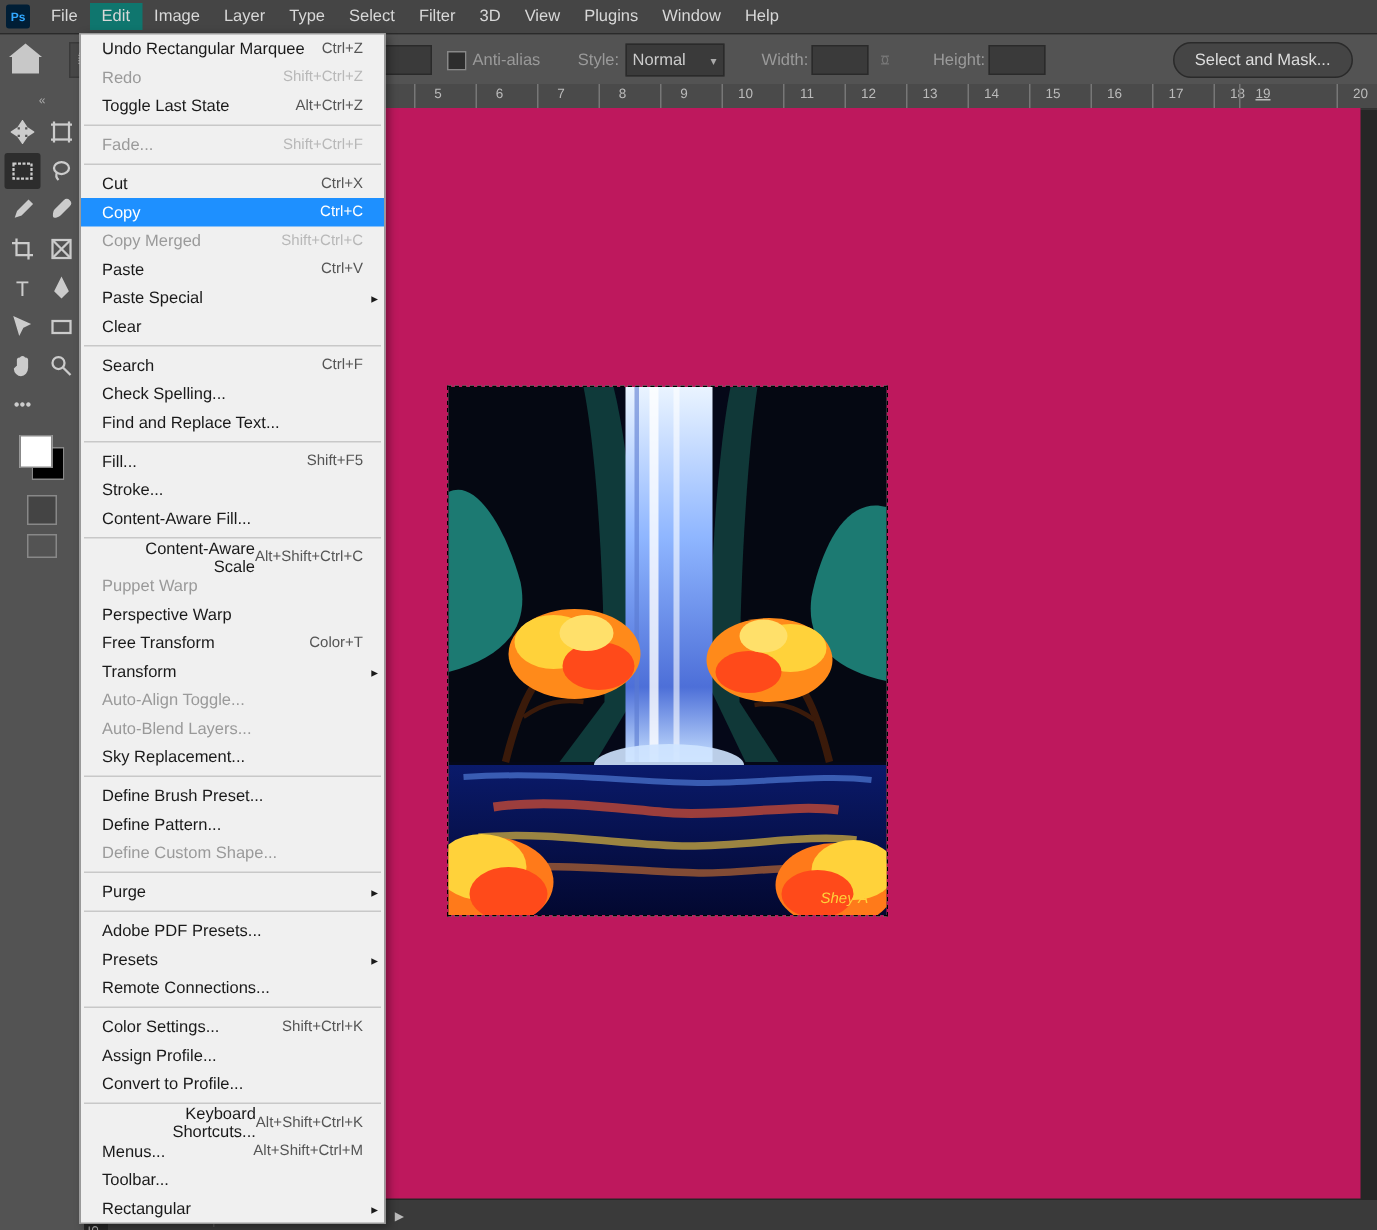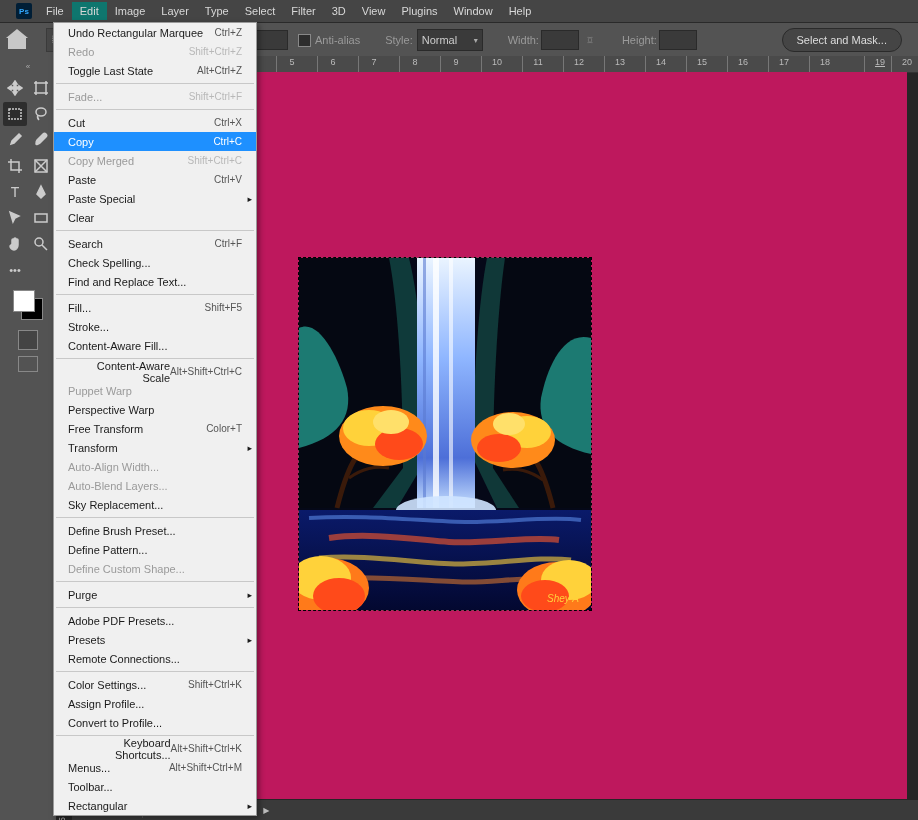--- a/index.html
+++ b/index.html
@@ -1,16 +1,16 @@
 <!DOCTYPE html>
 <html><head>
 <meta charset="utf-8">
 <style>
 html,body{margin:0;padding:0;width:918px;height:820px;overflow:hidden;background:#323232;font-family:"Segoe UI",Tahoma,sans-serif;font-size:11px;color:#d8d8d8;}
-.menubar{height:22px;background:#454545;display:flex;align-items:center;padding-left:16px;border-bottom:1px solid #2a2a2a;}
+.menubar{height:22px;background:#454545;display:flex;align-items:center;padding-left:4px;border-bottom:1px solid #2a2a2a;}
 .menubar .appicon{width:16px;height:16px;background:#001e36;color:#31a8ff;font-size:8px;font-weight:bold;display:flex;align-items:center;justify-content:center;border-radius:2px;margin-right:6px;}
 .menubar .mitem{padding:3px 8px;cursor:pointer;}
 .menubar .mitem.active{background:#0f766e;}
 .optbar{height:34px;background:#535353;display:flex;align-items:center;padding-left:8px;border-bottom:1px solid #2a2a2a;}
 .optbar .home{width:20px;height:18px;position:relative;margin-right:14px;}
 .optbar .home:before{content:"";position:absolute;left:0;top:6px;width:18px;height:12px;background:#c8c8c8;}
 .optbar .home:after{content:"";position:absolute;left:-2px;top:-2px;border-left:11px solid transparent;border-right:11px solid transparent;border-bottom:9px solid #c8c8c8;}
 .optbar .icbtn{width:22px;height:22px;border:1px solid #3a3a3a;background:#474747;margin-left:4px;display:flex;align-items:center;justify-content:center;}
 .optbar .icbtn svg{width:14px;height:14px;}
 .optbar .lbl{margin-left:25px;color:#9a9a9a;font-size:11px;}
@@ -228,21 +228,21 @@
         <div class="htick" style="left: 369px;">9</div>
         <div class="htick" style="left: 410px;">10</div>
         <div class="htick" style="left: 451px;">11</div>
         <div class="htick" style="left: 492px;">12</div>
         <div class="htick" style="left: 533px;">13</div>
         <div class="htick" style="left: 574px;">14</div>
         <div class="htick" style="left: 615px;">15</div>
         <div class="htick" style="left: 656px;">16</div>
         <div class="htick" style="left: 697px;">17</div>
         <div class="htick" style="left: 738px;">18</div>
-        <div class="htick" style="left: 793px; text-decoration: underline;">19</div>
+        <div class="htick" style="left: 755px; text-decoration: underline;">19</div>
         <div class="htick" style="left: 820px;">20</div>
       </div>
     <div class="vruler" id="vruler">
         <div class="vtick" style="top: 620px;">0</div>
         <div class="vtick" style="top: 640px;">1</div>
         <div class="vtick" style="top: 660px;">2</div>
         <div class="vtick" style="top: 680px;">3</div>
         <div class="vtick" style="top: 700px;">4</div>
         <div class="vtick" style="top: 720px;">5</div>
         <div class="vtick" style="top: 740px;">6</div>
@@ -386,21 +386,21 @@
       <span>Perspective Warp</span>
     </div>
     <div class="row">
       <span>Free Transform</span>
       <span class="sc">Color+T</span>
     </div>
     <div class="row sub">
       <span>Transform</span>
     </div>
     <div class="row dis">
-      <span>Auto-Align Width...</span>
+      <span>Auto-Align Toggle...</span>
     </div>
     <div class="row dis">
       <span>Auto-Blend Layers...</span>
     </div>
     <div class="row">
       <span>Sky Replacement...</span>
     </div>
     <div class="sep"></div>
     <div class="row">
       <span>Define Brush Preset...</span>

